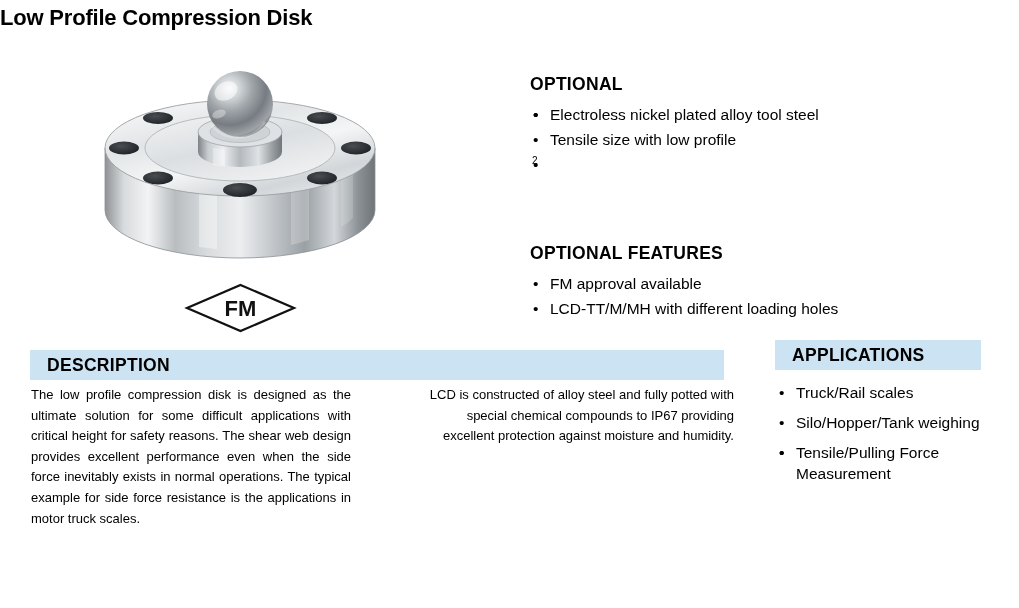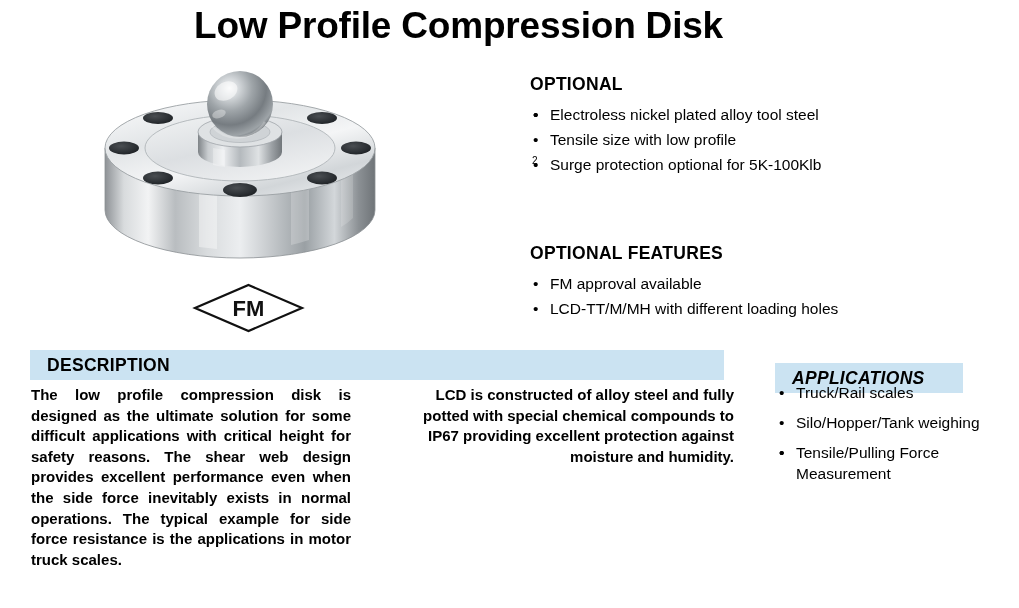--- a/index.html
+++ b/index.html
@@ -15,41 +15,40 @@
     color: #000000;
     overflow: hidden;
   }
 
   
   .page-title {
     position: absolute;
     top: 5px;
     left: 0;
     width: 917px;
-    text-align: center;
-    font-size: 37px;
+    font-size: 22px;
     font-weight: bold;
     letter-spacing: -0.2px;
     color: #000;
   }
 
   
   .product-figure {
     position: absolute;
     left: 95px;
     top: 70px;
     width: 290px;
     height: 215px;
   }
   .product-figure svg { display: block; }
 
   
   .fm-mark {
     position: absolute;
-    left: 192px;
+    left: 184px;
     top: 283px;
     width: 113px;
     height: 50px;
   }
   .fm-mark svg { display: block; }
 
   
   .features-block {
     position: absolute;
     left: 530px;
@@ -100,29 +99,28 @@
     height: 30px;
     line-height: 30px;
   }
   .bar .bar-label {
     font-size: 17.5px;
     font-weight: bold;
     letter-spacing: 0.3px;
     padding-left: 17px;
   }
   #desc-bar { left: 30px; top: 350px; width: 694px; }
-  #apps-bar { left: 775px; top: 363px; width: 188px; font-style: italic; }
+  #apps-bar { left: 775px; top: 340px; width: 206px; }
 
   .desc-col {
     position: absolute;
     top: 385px;
-    font-size: 15px;
+    font-size: 13px;
     line-height: 20.6px;
     text-align: justify;
-    font-weight: bold;
   }
   #desc-col-1 { left: 31px; width: 320px; }
   #desc-col-2 { left: 412px; width: 322px; text-align: right; }
 
   .apps-block {
     position: absolute;
     left: 776px;
     top: 382px;
     width: 235px;
   }
@@ -254,21 +252,20 @@
     </li>
     <li>
       <span class="mark">•</span>
       <span>Tensile size with low profile</span>
     </li>
     <li>
       <span class="mark">•</span>
     </li>
     <li>
       <span class="mark sup">2</span>
-      <span>Surge protection optional for 5K-100Klb</span>
     </li>
   </ul>
 </div>
 
 <div class="opt-block">
   <div class="sec-head">OPTIONAL FEATURES</div>
   <ul class="feat-list">
     <li>
       <span class="mark">•</span>
       <span>FM approval available</span>

